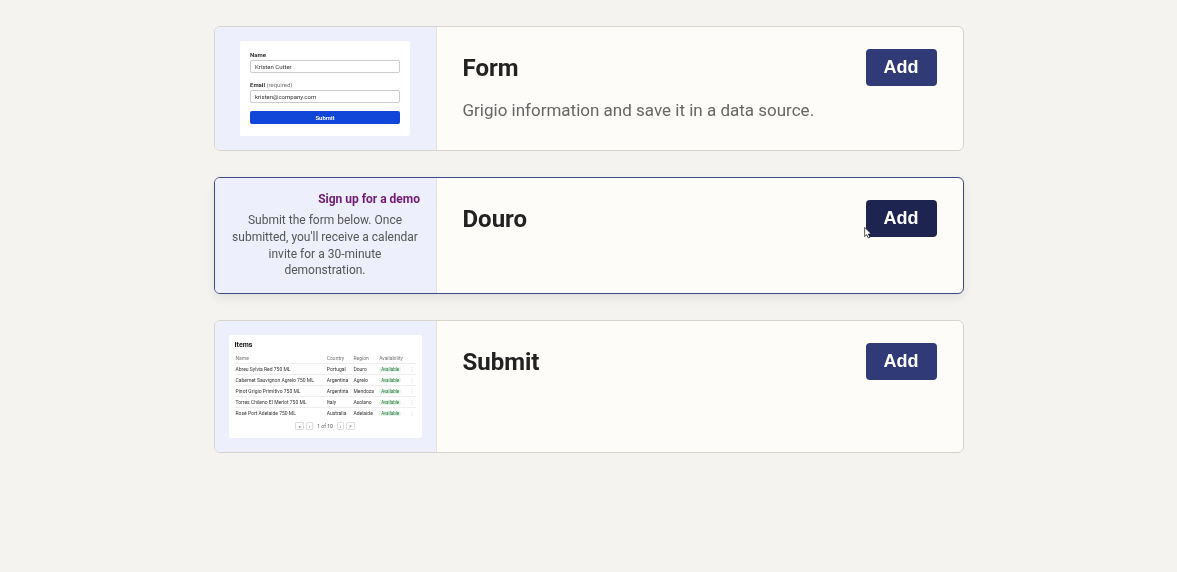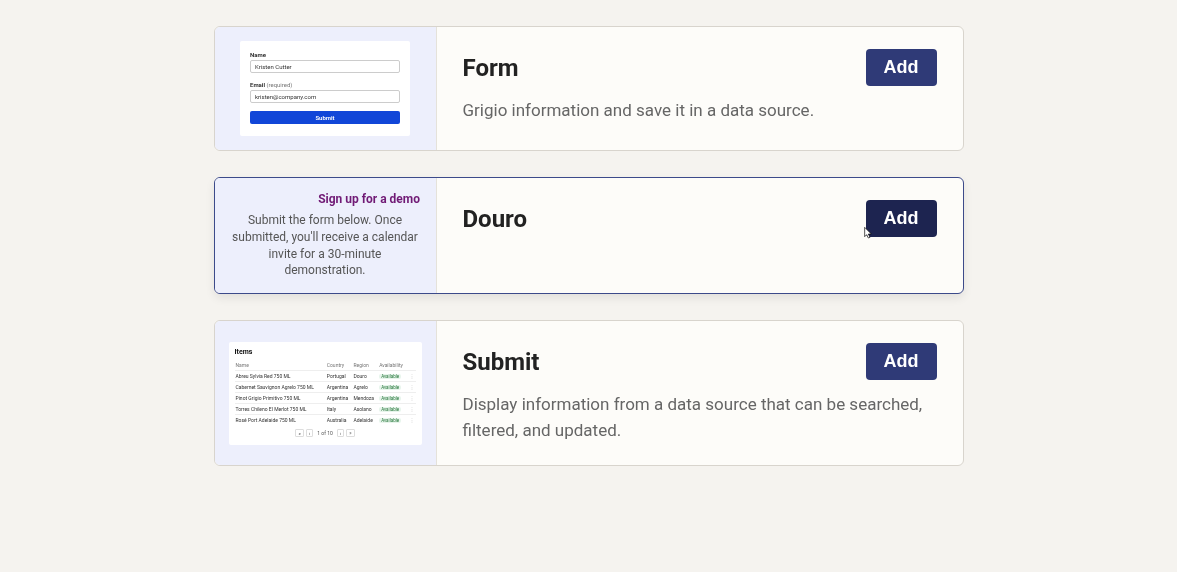--- a/index.html
+++ b/index.html
@@ -272,17 +272,16 @@
           <span>›</span>
           <span>»</span>
         </div>
       </div>
     </div>
     <div class="content">
       <div class="row-top">
         <div class="title">Submit</div>
         <button class="add-btn">Add</button>
       </div>
-      <div class="desc">Display information from a data source that can be searched, filtered, and updated.</div>
     </div>
   </div>
 
 </div>
 
 </body></html>

